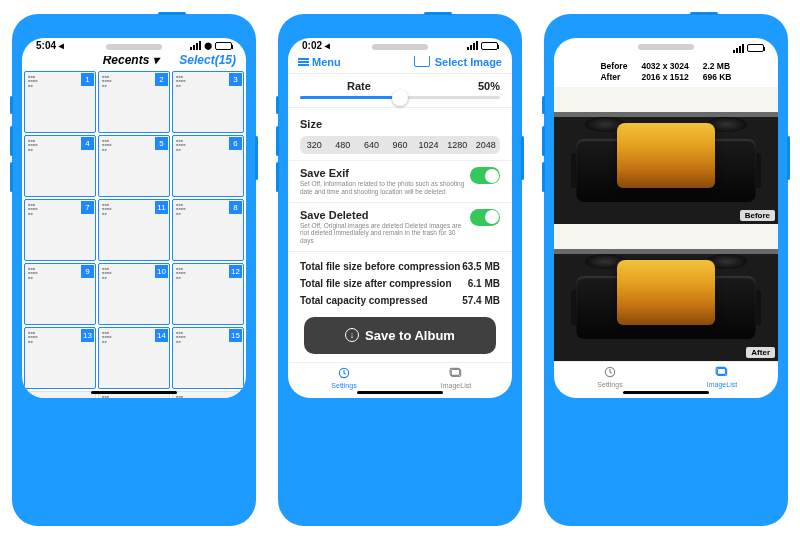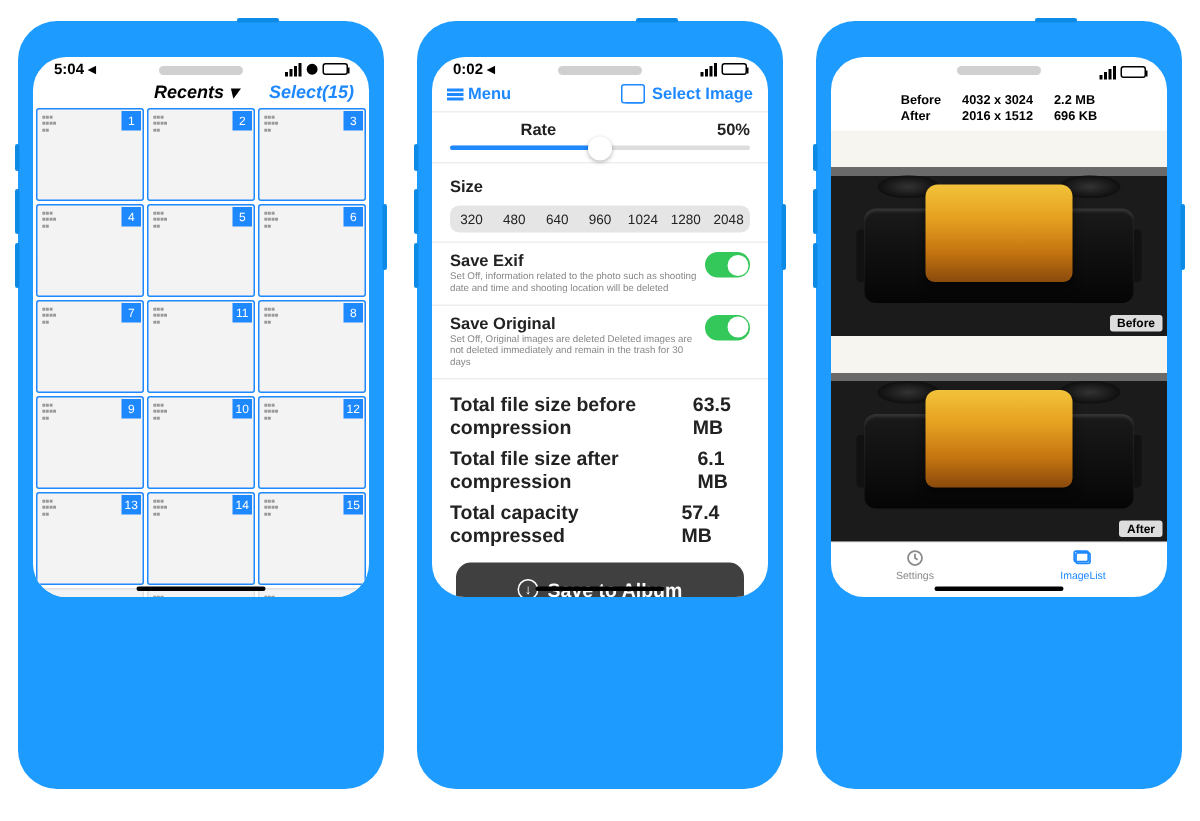--- a/index.html
+++ b/index.html
@@ -65,21 +65,21 @@
   .row.flex { display: flex; justify-content: space-between; align-items: flex-start; }
   .slider-wrap { display: flex; align-items: center; gap: 6px; margin: 4px 0 2px;}
   .slider-track { flex: 1; height: 3px; background: #ddd; border-radius: 2px; position: relative;}
   .slider-fill { position: absolute; left: 0; top: 0; height: 100%; width: 50%; background: #1e88ff; border-radius: 2px;}
   .slider-knob { position: absolute; left: 50%; top: 50%; transform: translate(-50%,-50%);
     width: 16px; height: 16px; background: #fff; border-radius: 50%; box-shadow: 0 1px 3px rgba(0,0,0,.3);}
   .sizes { display: flex; gap: 0; background: #e5e5e5; border-radius: 6px; margin-top: 4px; overflow: hidden;}
   .sizes span { flex: 1; text-align: center; font-size: 9px; padding: 4px 0; color: #222;}
   .toggle { width: 30px; height: 17px; background: #34c759; border-radius: 10px; position: relative; flex-shrink: 0;}
   .toggle::after { content: ""; position: absolute; right: 1.5px; top: 1.5px; width: 14px; height: 14px; background: #fff; border-radius: 50%;}
-  .stat-row { display: flex; justify-content: space-between; padding: 3px 12px; font-size: 13px; font-weight: 700; color: #222;}
+  .stat-row { display: flex; justify-content: space-between; padding: 3px 12px; font-size: 10px; font-weight: 700; color: #222;}
   .save-btn { margin: 8px 16px; background: #404040; color: #fff; border-radius: 10px;
     text-align: center; padding: 11px 0; font-size: 13px; font-weight: 700; display: flex; justify-content: center; align-items: center; gap: 6px;}
   .tabbar { display: flex; border-top: 1px solid #eee; padding: 3px 0 10px; }
   .tab { flex: 1; display: flex; flex-direction: column; align-items: center; gap: 2px; font-size: 7px; color: #8a8a8a;}
   .tab.active { color: #1e88ff; }
   .tab .ico { width: 16px; height: 14px; display: flex; align-items: center; justify-content: center;}
 
   
   .p3-info { display: flex; justify-content: center; gap: 14px; padding: 5px 0; font-size: 8.5px; font-weight: 700; }
   .p3-info .col { display: flex; flex-direction: column; gap: 1px;}
@@ -227,21 +227,21 @@
     </div>
     <div class="p2-top">
       <span class="menu-icon">
         <span class="ham">
             <span></span>
             <span></span>
             <span></span>
           </span>
         <span>Menu</span>
       </span>
-      <span style="display:flex;align-items:center;gap:5px;">
+      <span style="display:flex;align-items:flex-start;gap:5px;">
         <span class="sel-img-ico"></span>
         <span>Select Image</span>
       </span>
     </div>
     <div class="p2-content">
       <div class="row">
         <div style="display:flex;justify-content:space-between;padding-left:47px;">
           <span class="label">Rate</span>
           <span class="label">50%</span>
         </div>
@@ -266,21 +266,21 @@
       </div>
       <div class="row flex">
         <div>
           <div class="label">Save Exif</div>
           <div class="desc">Set Off, information related to the photo such as shooting date and time and shooting location will be deleted</div>
         </div>
         <div class="toggle"></div>
       </div>
       <div class="row flex">
         <div>
-          <div class="label">Save Original</div>
+          <div class="label">Save Deleted</div>
           <div class="desc">Set Off, Original images are deleted
 Deleted images are not deleted immediately and remain in the trash for 30 days</div>
         </div>
         <div class="toggle"></div>
       </div>
       <div style="height:6px"></div>
       <div class="stat-row">
         <span>Total file size before compression</span>
         <span>63.5 MB</span>
       </div>

